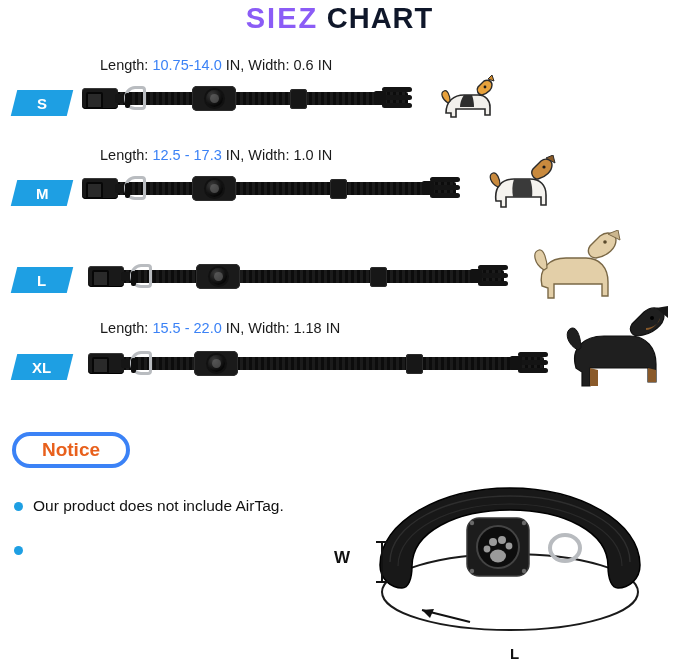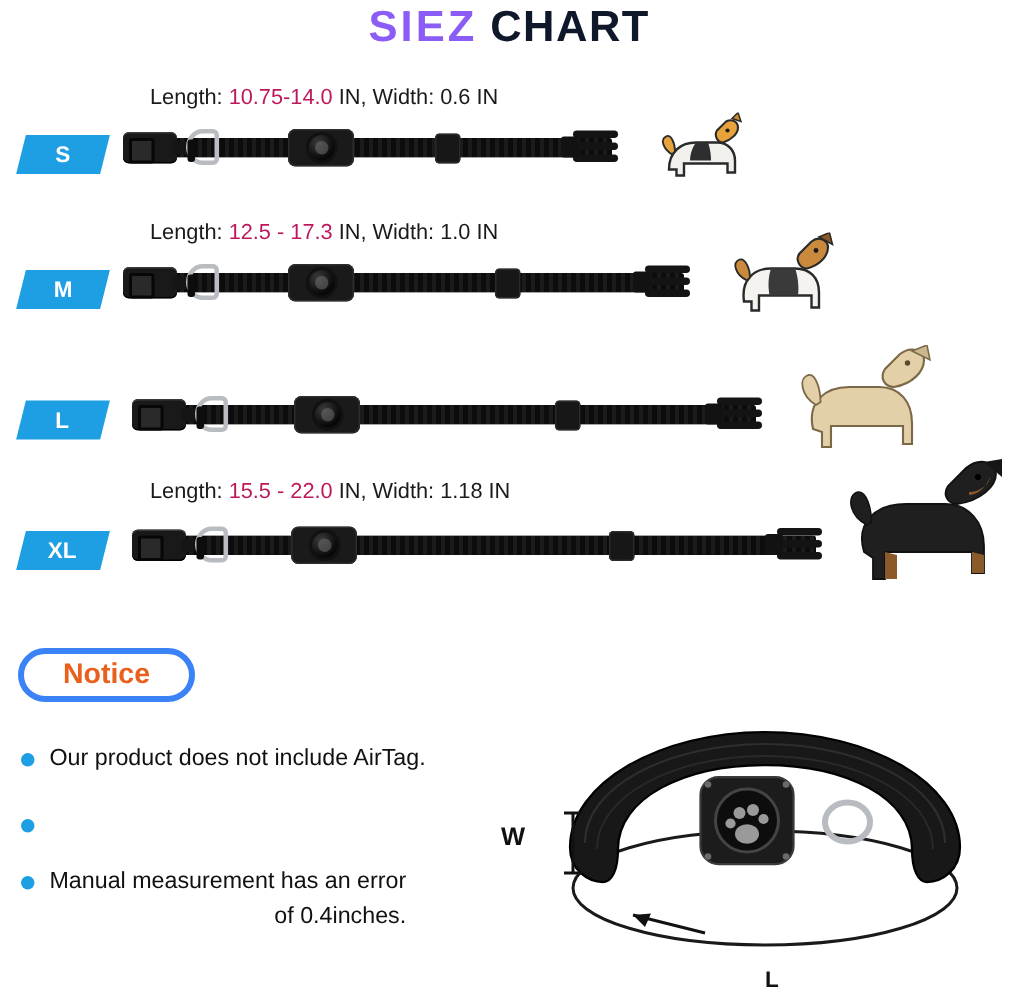--- a/index.html
+++ b/index.html
@@ -44,21 +44,21 @@
   .row-s .size-tag  { top: 35px; }
   .row-m .size-tag  { top: 35px; }
   .row-l .size-tag  { top: 32px; }
   .row-xl .size-tag { top: 36px; }
 
   
   .meas {
     position: absolute; left: 100px; top: 2px;
     font-size: 14.5px; color: #1a1a1a; white-space: nowrap;
   }
-  .meas .val { color: #be185d; }
+  .meas .val { color: #3b82f6; }
 
   
   .collar { position: absolute; height: 26px; }
   .strap {
     position: absolute; top: 7px; left: 0; height: 13px;
     background: #141414; border-radius: 2px;
     background-image: repeating-linear-gradient(90deg, #1b1b1b 0 3px, #0c0c0c 3px 6px);
   }
   
   .buckle {
@@ -131,21 +131,21 @@
   
   .notice-tag {
     position: absolute; left: 12px; top: 432px;
     width: 118px; height: 36px;
     border: 4px solid #3b82f6; border-radius: 18px;
     display: flex; align-items: center; justify-content: center;
   }
   .notice-tag span { color: #e8601c; font-size: 19px; font-weight: 700; }
 
   .bullets { position: absolute; left: 14px; top: 495px; width: 350px; }
-  .bullet { display: flex; margin-bottom: 22px; text-align: right; }
+  .bullet { display: flex; margin-bottom: 22px; }
   .bullet .dot {
     width: 9px; height: 9px; border-radius: 50%;
     background: #1e9fe3; margin-top: 7px; margin-right: 10px; flex: 0 0 9px;
   }
   .bullet .txt { font-size: 15.5px; line-height: 1.45; color: #111; }
 
   
   .photo { position: absolute; left: 360px; top: 470px; width: 310px; height: 195px; }
 
   .w-label {
@@ -295,25 +295,20 @@
     <span>Notice</span>
   </div>
 
   <div class="bullets">
     <div class="bullet">
       <div class="dot"></div>
       <div class="txt" style="white-space:pre-line">Our product does not include AirTag.</div>
     </div>
     <div class="bullet">
       <div class="dot"></div>
-    </div>
-    <div class="bullet">
-      <div class="dot"></div>
-      <div class="txt" style="white-space:pre-line">Manual measurement has an error
-of 0.4inches.</div>
     </div>
   </div>
 
   <svg class="photo" viewBox="0 0 310 195">
 
     <ellipse cx="150" cy="122" rx="128" ry="38" fill="none" stroke="#1a1a1a" stroke-width="2"></ellipse>
 
     <path d="M20 95 C20 52 80 18 150 18 C220 18 280 52 280 95 C280 110 268 118 258 118
              C252 118 248 110 248 96 C248 62 204 40 150 40 C96 40 52 62 52 96
              C52 110 48 118 42 118 C32 118 20 110 20 95 Z" fill="#181818" stroke="#000" stroke-width="1.5"></path>

